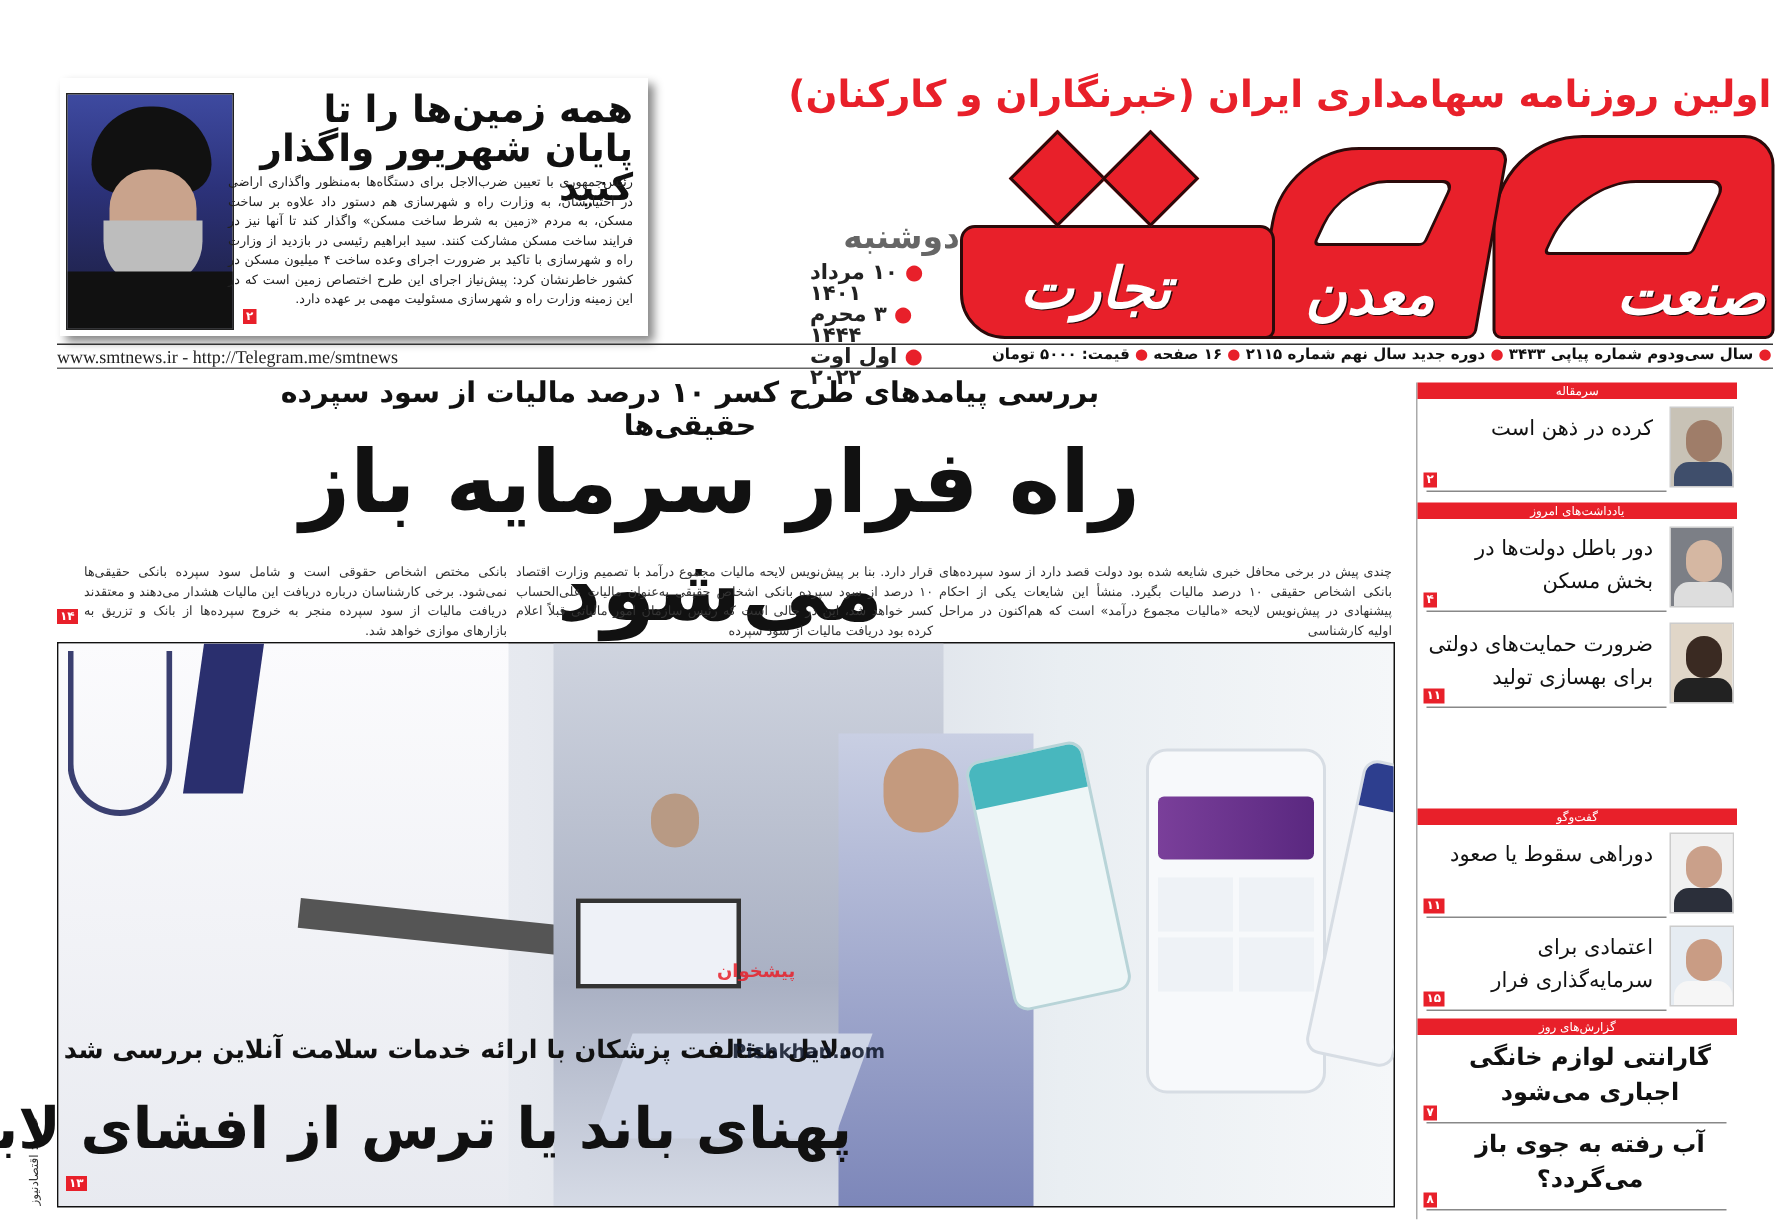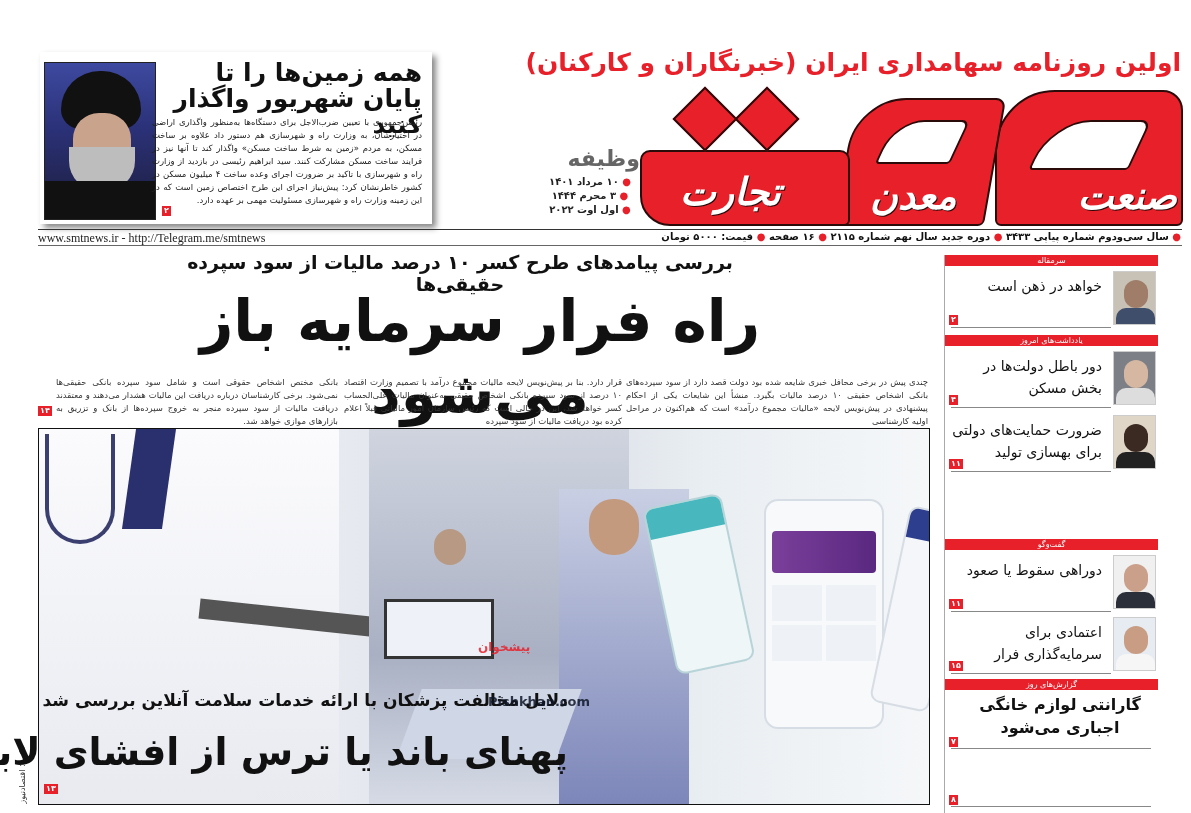--- a/index.html
+++ b/index.html
@@ -9,21 +9,21 @@
   
   #masthead { position: absolute; left: 640px; top: 48px; width: 545px; height: 182px; }
   #tagline { position: absolute; right: 4px; top: 0; font-family: "DejaVu Sans", sans-serif; font-weight: bold; font-size: 25px; color: #e8202a; white-space: nowrap; direction: rtl; letter-spacing: -0.5px; }
   #logo { position: absolute; left: 0; top: 42px; width: 545px; height: 140px; }
   #logo .block { position: absolute; background: #e8202a; border: 2px solid #2b0a0a; }
   #logo .word { position: absolute; font-family: "DejaVu Sans", sans-serif; font-weight: bold; font-style: italic; color: #fff; font-size: 38px; direction: rtl; text-shadow: 1px 1px 0 #2b0a0a; }
   #logo .diamond { position: absolute; width: 46px; height: 46px; background: #e8202a; border: 2px solid #2b0a0a; transform: rotate(45deg); }
 
   #date-box { position: absolute; left: 540px; top: 146px; width: 100px; }
   #weekday { font-size: 22px; color: #666; font-weight: bold; text-align: right; direction: rtl; margin-bottom: 4px; }
-  .date-line { font-size: 10px; font-weight: bold; text-align: center; direction: rtl; line-height: 14px; color: #222; }
+  .date-line { font-size: 14px; font-weight: bold; text-align: left; direction: rtl; line-height: 14px; color: #222; }
   .date-line .dot { color: #e8202a; }
 
   
   #feature { position: absolute; left: 40px; top: 52px; width: 392px; height: 172px; background: #fff; box-shadow: 4px 4px 6px #888; }
   #feature-photo { position: absolute; left: 4px; top: 10px; width: 112px; height: 158px; background: linear-gradient(180deg, #3e4aa0 0%, #2c327a 40%, #1b1d3a 100%); overflow: hidden; border: 1px solid #222; }
   #feature-photo .turban { position: absolute; left: 16px; top: 8px; width: 80px; height: 58px; border-radius: 40px 40px 20px 20px; background: #111; }
   #feature-photo .face { position: absolute; left: 28px; top: 50px; width: 58px; height: 60px; border-radius: 26px; background: #c9a38c; }
   #feature-photo .beard { position: absolute; left: 24px; top: 84px; width: 66px; height: 44px; border-radius: 0 0 30px 30px; background: #bdbdbd; }
   #feature-photo .robe { position: absolute; left: 0; top: 118px; width: 112px; height: 40px; background: #111; }
   #feature-title { position: absolute; right: 10px; top: 8px; width: 270px; font-size: 25px; font-weight: bold; line-height: 26px; direction: rtl; text-align: right; }
@@ -86,21 +86,21 @@
     <div class="block" style="left:0; top:60px; width:210px; height:76px; border-radius:10px 10px 6px 30px;"></div>
     <div class="diamond" style="left:42px; top:6px;"></div>
     <div class="diamond" style="left:104px; top:6px;"></div>
     <div class="word" style="right:8px; top:84px;">صنعت</div>
     <div class="word" style="left:230px; top:84px;">معدن</div>
     <div class="word" style="left:40px; top:80px;">تجارت</div>
   </div>
 </div>
 
 <div id="date-box">
-  <div id="weekday">وظیفه</div>
+  <div id="weekday">دوشنبه</div>
   <div class="date-line"><span class="dot">● </span><span>۱۰ مرداد ۱۴۰۱</span></div>
   <div class="date-line"><span class="dot">● </span><span>۳ محرم ۱۴۴۴</span></div>
   <div class="date-line"><span class="dot">● </span><span>اول اوت ۲۰۲۲</span></div>
 </div>
 
 <div id="feature">
   <div id="feature-photo">
     <div class="turban"></div>
       <div class="face"></div>
       <div class="beard"></div>
@@ -170,21 +170,21 @@
 
 <div id="sidebar">
   <div class="sec-label" style="top:0;">سرمقاله</div>
 
   <div class="note" style="top:16px; height:56px;">
     <div class="thumb">
         <div class="bg" style="background:#c8c2b6;"></div>
         <div class="head" style="background:#9f7d69;"></div>
         <div class="body" style="background:#3f4e6b;"></div>
       </div>
-    <div class="title">خواهد در ذهن است</div>
+    <div class="title">کرده در ذهن است</div>
     <span class="tag page-tag" style="top:44px;">۲</span>
     <div class="rule" style="top:56px;"></div>
   </div>
 
   <div class="sec-label" style="top:80px;">یادداشت‌های امروز</div>
 
   <div class="note" style="top:96px; height:58px;">
     <div class="thumb">
         <div class="bg" style="background:#7c7f86;"></div>
         <div class="head" style="background:#d5b7a2;"></div>
@@ -233,16 +233,17 @@
 
   <div class="sec-label" style="top:424px;">گزارش‌های روز</div>
 
   <div class="report" style="top:438px; height:54px;">
     <div class="title" style="top:0;">گارانتی لوازم خانگی اجباری می‌شود</div>
     <span class="tag page-tag" style="top:44px;">۷</span>
     <div class="rule" style="top:55px;"></div>
   </div>
 
   <div class="report" style="top:496px; height:54px;">
+    <div class="title" style="top:0;">آب رفته به جوی باز می‌گردد؟</div>
     <span class="tag page-tag" style="top:44px;">۸</span>
     <div class="rule" style="top:55px;"></div>
   </div>
 </div>
 
 </body></html>

